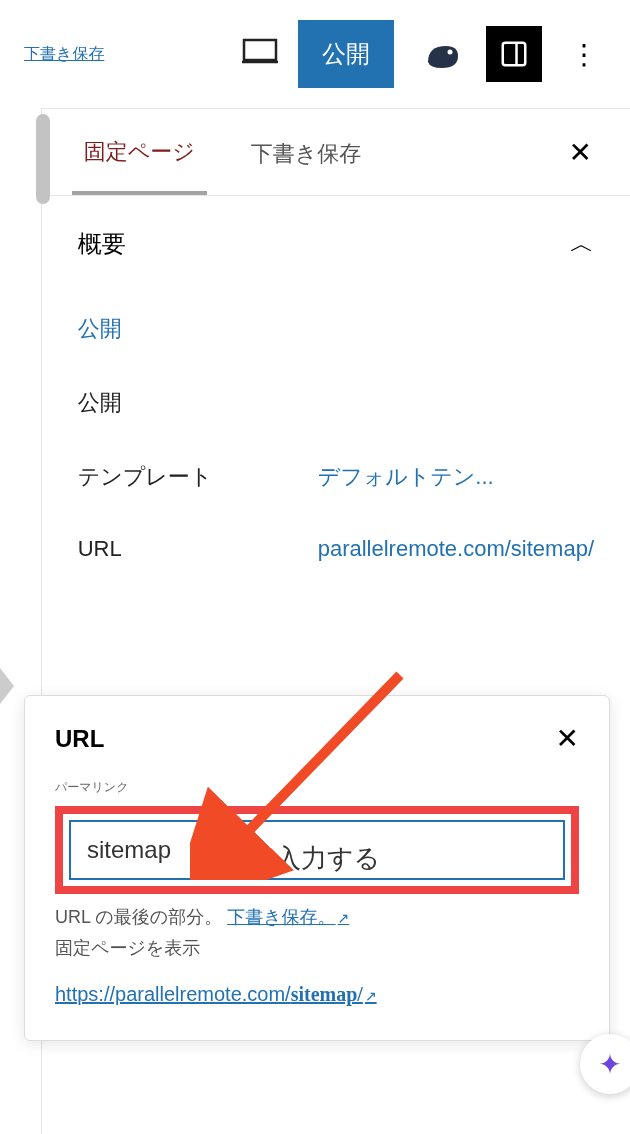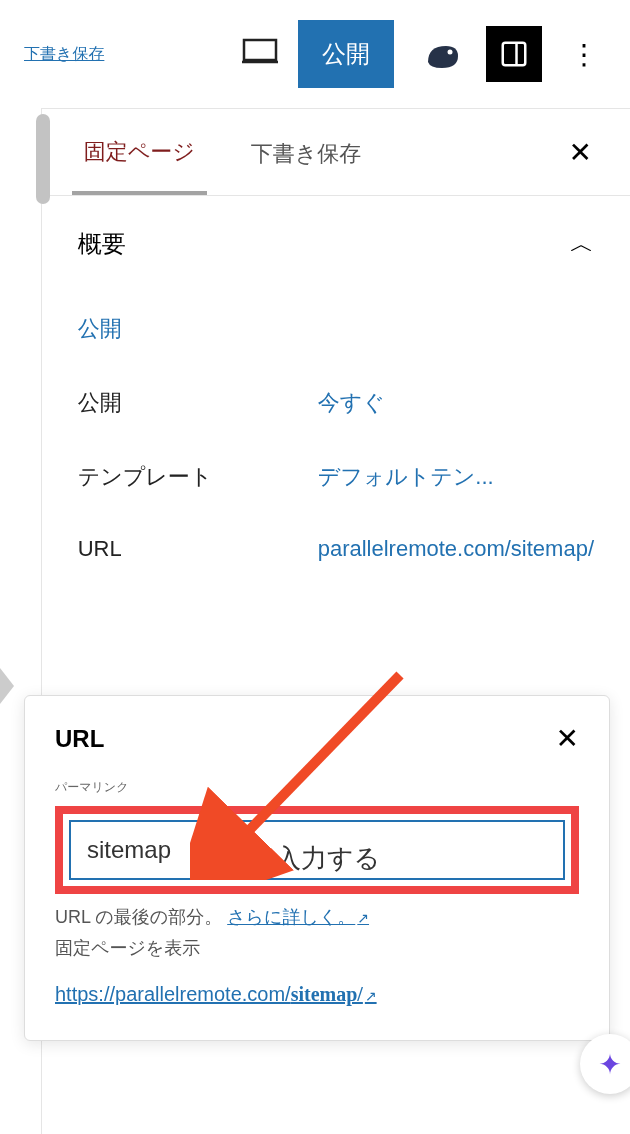--- a/index.html
+++ b/index.html
@@ -94,21 +94,20 @@
     <div class="section-header">
       <span>概要</span>
       <span class="chevron">︿</span>
     </div>
     <div class="summary-rows">
       <div class="summary-row">
         <span class="summary-value">公開</span>
       </div>
       <div class="summary-row">
         <span class="summary-label">公開</span>
-        <span class="summary-value">今すぐ</span>
       </div>
       <div class="summary-row">
         <span class="summary-label">テンプレート</span>
         <span class="summary-value">デフォルトテン...</span>
       </div>
       <div class="summary-row">
         <span class="summary-label">URL</span>
         <span class="summary-value">parallelremote.com/sitemap/</span>
       </div>
     </div>
@@ -128,21 +127,21 @@
   <div class="popover-header">
     <span class="popover-title">URL</span>
     <span class="popover-close">✕</span>
   </div>
   <div class="field-label">パーマリンク</div>
   <div class="highlight-box">
     <input class="permalink-input" type="text" value="sitemap" style="">
     <span class="input-annotation">入力する</span>
   </div>
   <div class="help-text">
-    <span>URL の最後の部分。 </span><a href="#" class="help-link"><span>さらに詳しく。</span><span class="ext-icon">↗</span></a>
+    <span>URL の最後の部分。 </span><a href="#" class="help-link"><span>下書き保存。</span><span class="ext-icon">↗</span></a>
     <br>
     <span>固定ページを表示</span>
   </div>
   <a href="#" class="view-link"><span>https://parallelremote.com/</span><span class="bold">sitemap/</span><span class="ext-icon">↗</span></a>
 </div>
 
 <div class="corner-bubble">
   <span class="star">✦</span>
 </div>
 

